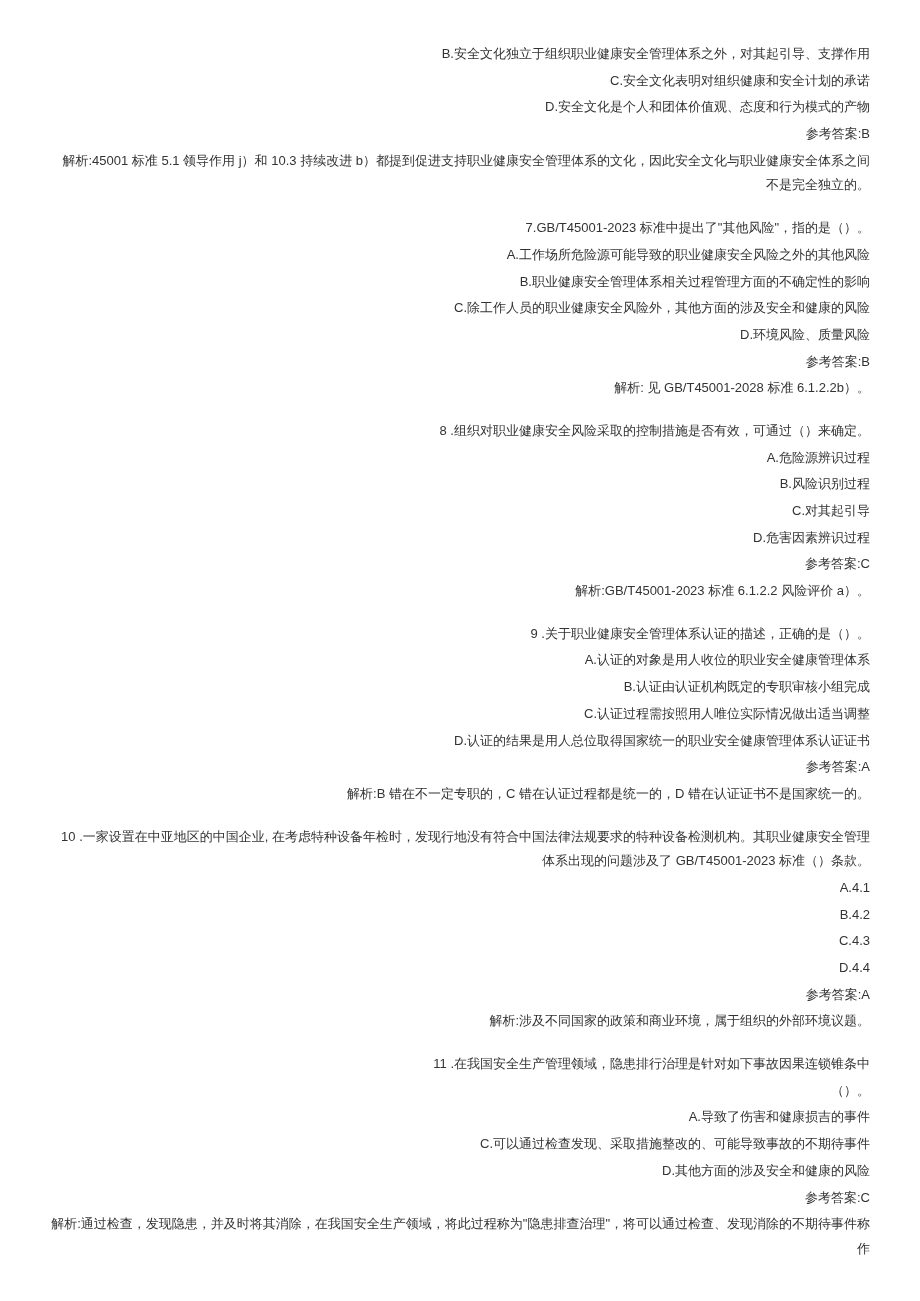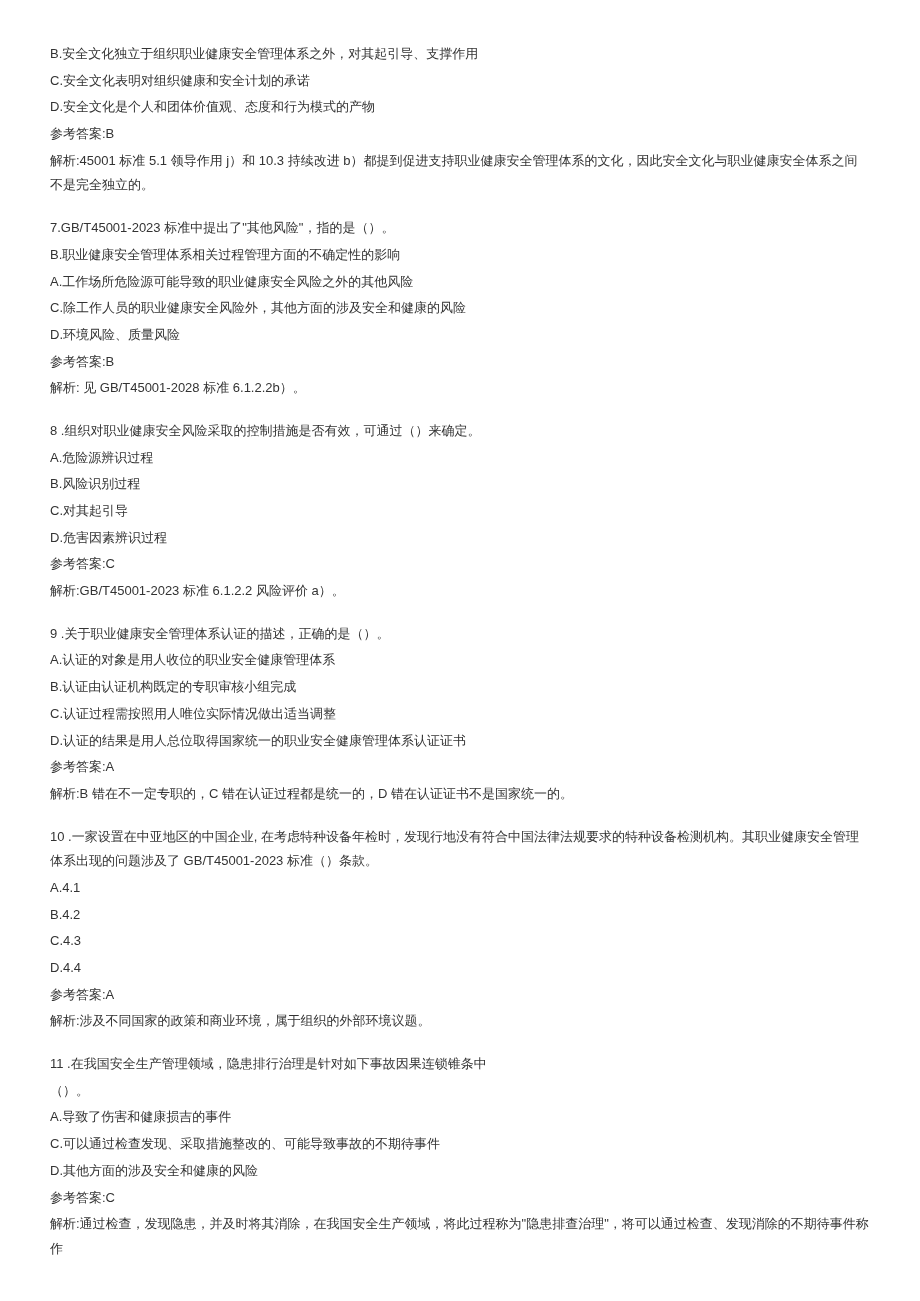--- a/index.html
+++ b/index.html
@@ -8,40 +8,41 @@
     line-height: 1.9;
     color: #333;
     background: #fff;
     margin: 0;
     padding: 40px 50px;
     width: 920px;
     box-sizing: border-box;
   }
   .line {
     margin: 2px 0;
+    text-align: right;
   }
   .block {
     margin-bottom: 18px;
   }
 </style>
 </head>
 <body>
 
 <div class="block">
   <div class="line">B.安全文化独立于组织职业健康安全管理体系之外，对其起引导、支撑作用</div>
   <div class="line">C.安全文化表明对组织健康和安全计划的承诺</div>
   <div class="line">D.安全文化是个人和团体价值观、态度和行为模式的产物</div>
   <div class="line">参考答案:B</div>
   <div class="line">解析:45001 标准 5.1 领导作用 j）和 10.3 持续改进 b）都提到促进支持职业健康安全管理体系的文化，因此安全文化与职业健康安全体系之间不是完全独立的。</div>
 </div>
 
 <div class="block">
   <div class="line">7.GB/T45001-2023 标准中提出了"其他风险"，指的是（）。</div>
+  <div class="line">A.工作场所危险源可能导致的职业健康安全风险之外的其他风险</div>
   <div class="line">B.职业健康安全管理体系相关过程管理方面的不确定性的影响</div>
-  <div class="line">A.工作场所危险源可能导致的职业健康安全风险之外的其他风险</div>
   <div class="line">C.除工作人员的职业健康安全风险外，其他方面的涉及安全和健康的风险</div>
   <div class="line">D.环境风险、质量风险</div>
   <div class="line">参考答案:B</div>
   <div class="line">解析: 见 GB/T45001-2028 标准 6.1.2.2b）。</div>
 </div>
 
 <div class="block">
   <div class="line">8   .组织对职业健康安全风险采取的控制措施是否有效，可通过（）来确定。</div>
   <div class="line">A.危险源辨识过程</div>
   <div class="line">B.风险识别过程</div>

